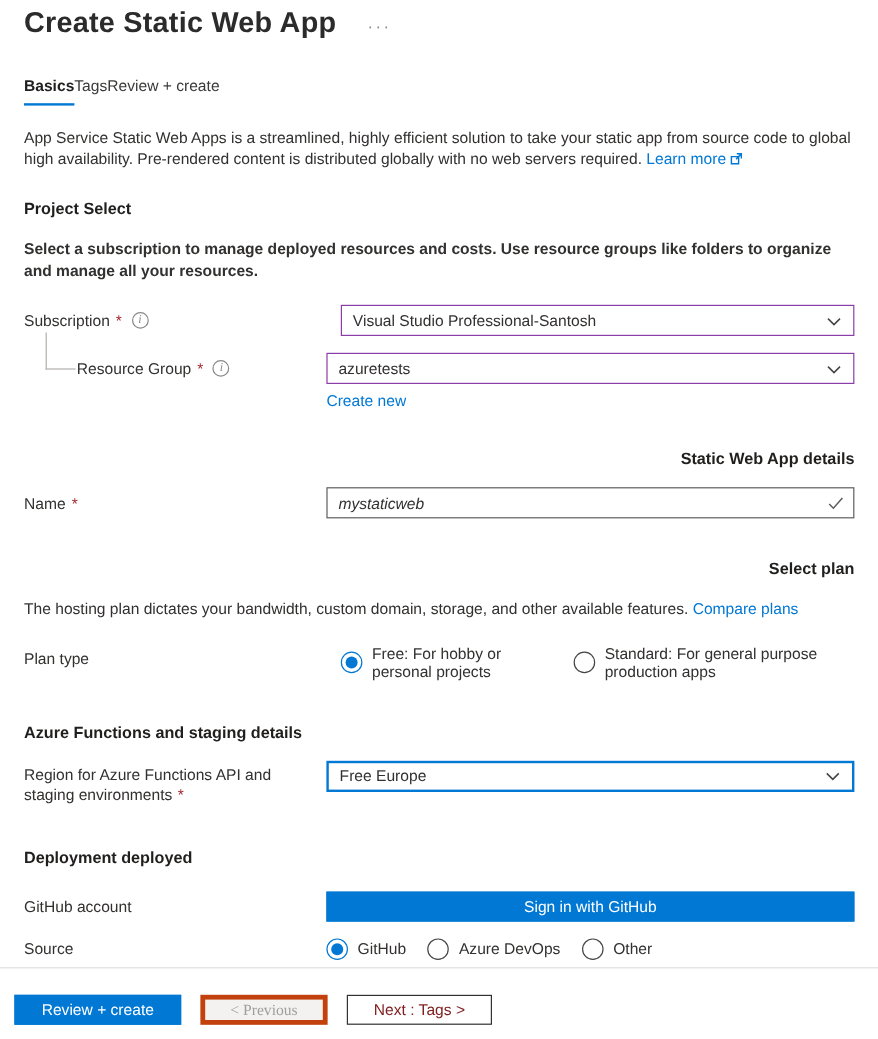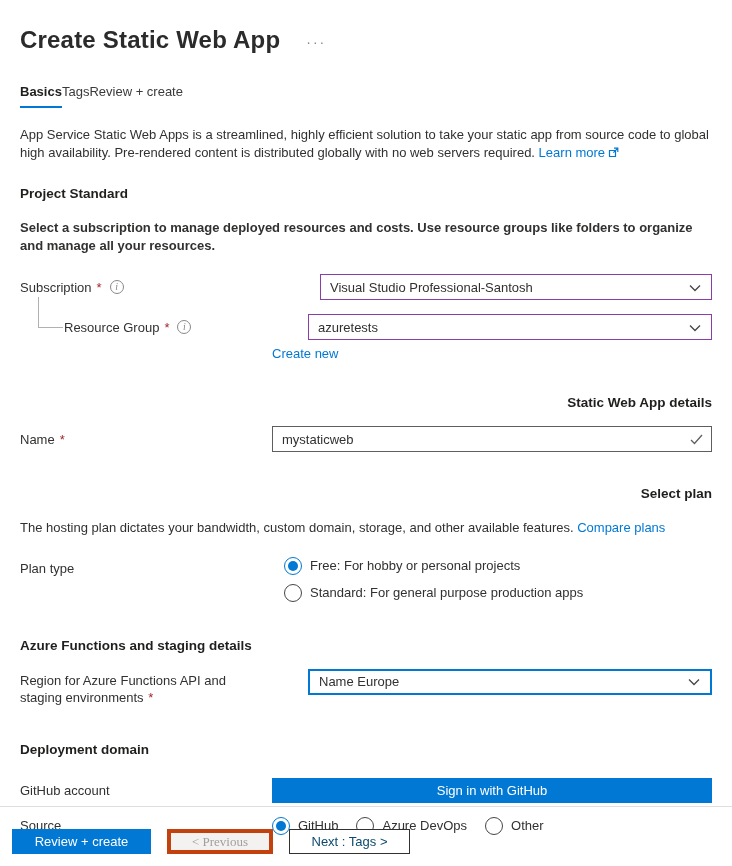--- a/index.html
+++ b/index.html
@@ -3,21 +3,21 @@
 <meta charset="utf-8">
 <style>
   :root{
     --accent:#0078d4; --text:#323130; --text-secondary:#605e5c;
     --required:#a4262c; --purple-border:#8b3da8; --input-border:#605e5c;
     --disabled-bg:#f3f2f1; --disabled-text:#a19f9d; --connector:#b3b0ad;
   }
   *{box-sizing:border-box;margin:0;padding:0;}
   html,body{width:732px;height:866px;background:#fff;}
   body{font-family:"Liberation Sans","DejaVu Sans",sans-serif;color:var(--text);font-size:13px;overflow:hidden;}
-  .page{position:relative;width:732px;height:866px;padding:26px 20px 0 20px;}
+  .page{position:relative;width:732px;height:866px;padding:6px 20px 0 20px;}
 
   
   .hdr{display:flex;align-items:center;gap:26px;}
   .hdr h1{font-size:24px;font-weight:700;letter-spacing:.2px;color:#2b2b2b;}
   .hdr .more{color:#8a8886;font-size:14px;letter-spacing:2px;cursor:pointer;line-height:1;padding-top:4px;}
 
   
   .tabs{display:flex;margin-top:30px;}
   .tab{padding-bottom:7px;color:#3b3a39;cursor:pointer;border-bottom:2px solid transparent;}
   .tab.active{font-weight:700;border-bottom:2px solid var(--accent);color:#201f1e;}
@@ -30,50 +30,50 @@
 
   
   .form-row{display:grid;grid-template-columns:252px 1fr;align-items:center;position:relative;}
   .lbl{display:flex;align-items:center;gap:4px;color:var(--text);}
   .req{color:var(--required);margin-left:1px;}
   .info{width:14px;height:14px;border:1px solid #8a8886;border-radius:50%;color:#8a8886;
         font-size:10px;line-height:12px;text-align:center;margin-left:4px;flex:none;cursor:default;font-style:italic;font-family:"Liberation Serif",serif;}
   .info::before{content:"i";}
 
   .control{position:relative;height:26px;background:#fff;display:flex;align-items:center;}
-  .dropdown{border:1px solid var(--purple-border);justify-content:space-between;padding:0 10px 0 9px;cursor:pointer;margin-left:36px;}
+  .dropdown{border:1px solid var(--purple-border);justify-content:space-between;padding:0 10px 0 9px;cursor:pointer;}
   .dropdown.focused{border:2px solid var(--accent);}
   .control .val{color:var(--text);}
   .chev{flex:none;margin-left:8px;}
   input.txt{width:100%;height:26px;border:1px solid var(--input-border);padding:0 28px 0 9px;font:inherit;color:var(--text);}
   .check-icon{position:absolute;right:9px;top:7px;pointer-events:none;}
 
   
   .connector{position:absolute;left:18px;top:-17px;width:25px;height:31px;
              border-left:1px solid var(--connector);border-bottom:1px solid var(--connector);}
   .indent{padding-left:44px;}
 
   
   .radio-row{display:flex;align-items:center;gap:8px;cursor:pointer;}
   .radio{width:18px;height:18px;border-radius:50%;border:1px solid #484644;flex:none;position:relative;background:#fff;}
   .radio.sel{border-color:var(--accent);}
   .radio.sel::after{content:"";position:absolute;left:3px;top:3px;width:10px;height:10px;border-radius:50%;background:var(--accent);}
-  .radio-stack{display:flex;flex-direction:column;gap:9px;}
+  .radio-stack{display:flex;flex-direction:row;gap:9px;}
   .radio-inline{display:flex;align-items:center;gap:18px;}
 
   .btn-primary{display:flex;align-items:center;justify-content:center;height:25px;background:var(--accent);
                color:#fff;border:1px solid var(--accent);font:inherit;cursor:pointer;width:100%;}
 
   
   .footer{position:absolute;left:0;top:806px;width:732px;border-top:1px solid #e1dfdd;}
   .footer .btns{display:flex;gap:16px;padding:22px 0 0 12px;}
   .fbtn{height:25px;font:inherit;font-size:13px;padding:0 14px;cursor:pointer;display:flex;align-items:center;justify-content:center;}
   .fbtn.primary{background:var(--accent);color:#fff;border:1px solid var(--accent);width:139px;}
   .fbtn.disabled{background:var(--disabled-bg);color:var(--disabled-text);border:4px solid #c2410c;width:106px;cursor:default;font-family:Liberation Serif, serif;}
-  .fbtn.outline{background:#fff;color:#0c4a6e;border:1px solid #323130;width:121px;}
+  .fbtn.outline{background:#fff;color:#7f1d1d;border:1px solid #323130;width:121px;}
 
   .mt12{margin-top:12px;font-weight:bold;} .mt14{margin-top:14px;} .mt16{margin-top:16px;}
   .mt20{margin-top:20px;gap:12px;} .mt24{margin-top:24px;} .mt34{margin-top:34px;text-align:right;}
   .mt36{margin-top:36px;} .mt6{margin-top:6px;}
   .two-line{line-height:17px;align-self:start;padding-top:3px;}
   .align-top{align-items:start;}
 </style>
 </head>
 <body>
 
@@ -90,21 +90,21 @@
     <div class="tab">Review + create</div>
   </div>
 
   <p class="desc"><span>App Service Static Web Apps is a streamlined, highly efficient solution to take your static app from source code to global high availability. Pre-rendered content is distributed globally with no web servers required.</span>
     <a class="link"><span>Learn more</span><span class="ext-icon"><svg width="11" height="11" viewBox="0 0 11 11">
             <path d="M1.5 3.5 H7.5 V9.5 H1.5 Z" fill="none" stroke="#0078d4" stroke-width="1.2"></path>
             <path d="M6 1.2 h3.8 v3.8 M9.6 1.4 L5.4 5.6" fill="none" stroke="#0078d4" stroke-width="1.2"></path>
           </svg></span></a>
   </p>
 
-  <h2 class="sec mt24">Project Standard</h2>
+  <h2 class="sec mt24">Project Select</h2>
   <p class="desc mt12">Select a subscription to manage deployed resources and costs. Use resource groups like folders to organize and manage all your resources.</p>
 
   <div class="form-row mt20">
     <div class="lbl">
       <span>Subscription</span>
         <span class="req">*</span>
       <span class="info"></span>
     </div>
     <div class="control dropdown">
       <span class="val">Visual Studio Professional-Santosh</span>
@@ -132,21 +132,21 @@
     <div></div>
     <a class="link">Create new</a>
   </div>
 
   <h2 class="sec mt34">Static Web App details</h2>
   <div class="form-row mt16">
     <div class="lbl">
       <span>Name</span>
         <span class="req">*</span>
     </div>
-    <div class="control" style="display:block;">
+    <div class="control" style="display:block;font-style:italic;">
       <input class="txt" type="text" value="mystaticweb" style="">
       <span class="check-icon"><svg width="13" height="11" viewBox="0 0 13 11">
             <path d="M1 6 L4.5 9.5 L12 1" fill="none" stroke="#605e5c" stroke-width="1.3"></path>
           </svg></span>
     </div>
   </div>
 
   <h2 class="sec mt34">Select plan</h2>
   <p class="desc mt16"><span>The hosting plan dictates your bandwidth, custom domain, storage, and other available features.</span>
     <a class="link">Compare plans</a>
@@ -164,28 +164,28 @@
       </div>
     </div>
   </div>
 
   <h2 class="sec mt36">Azure Functions and staging details</h2>
   <div class="form-row mt16 align-top">
     <div class="lbl two-line" style="display:block;padding-right:30px;">
       <span>Region for Azure Functions API and staging environments</span> <span class="req">*</span>
     </div>
     <div class="control dropdown focused">
-      <span class="val">Name Europe</span>
+      <span class="val">Free Europe</span>
       <span class="chev"><svg width="12" height="8" viewBox="0 0 12 8">
             <path d="M1 1.5 L6 6.5 L11 1.5" fill="none" stroke="#484644" stroke-width="1.3"></path>
           </svg></span>
     </div>
   </div>
 
-  <h2 class="sec mt36">Deployment domain</h2>
+  <h2 class="sec mt36">Deployment deployed</h2>
   <div class="form-row" style="margin-top:21px;">
     <div class="lbl">GitHub account</div>
     <button class="btn-primary">Sign in with GitHub</button>
   </div>
   <div class="form-row mt14">
     <div class="lbl">Source</div>
     <div class="radio-inline">
       <div class="radio-row">
         <span class="radio sel"></span>
         <span>GitHub</span>

